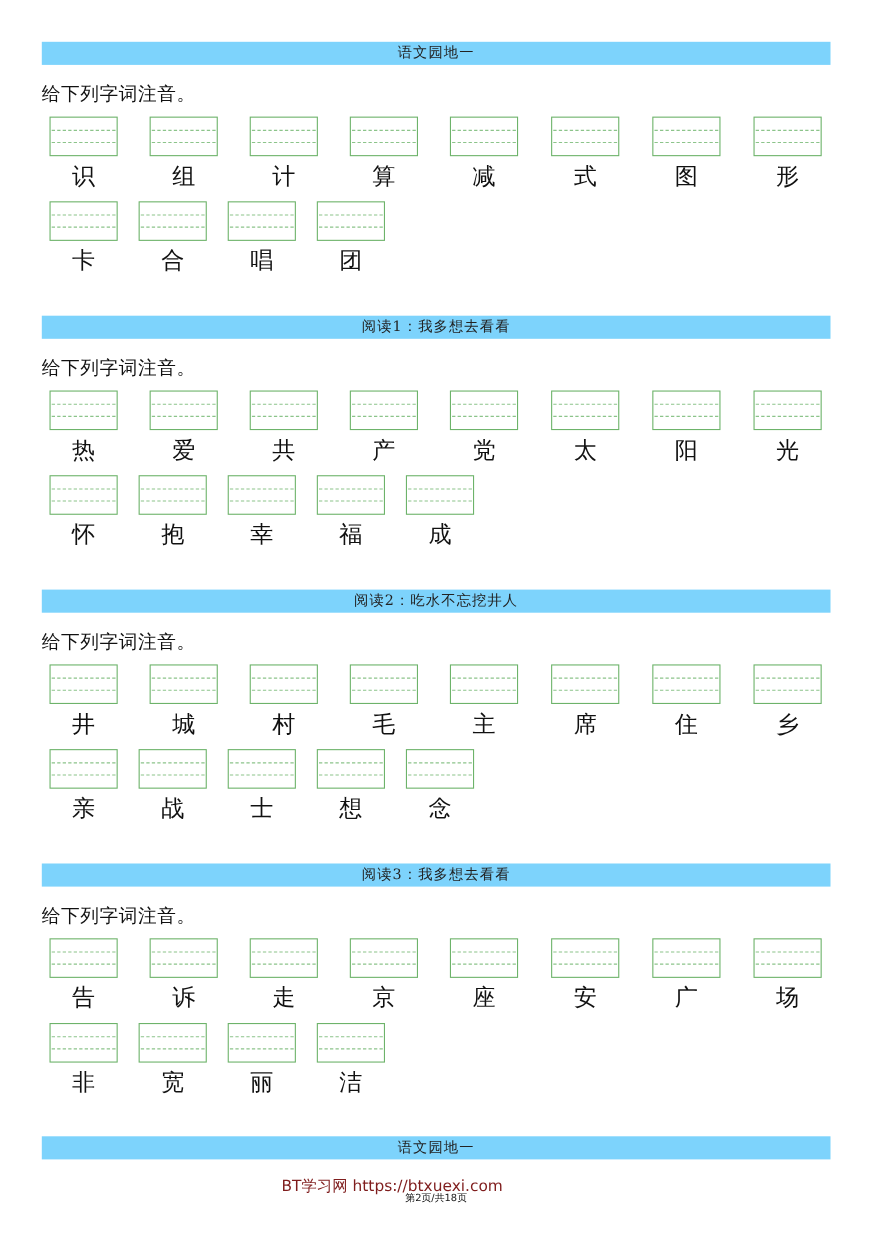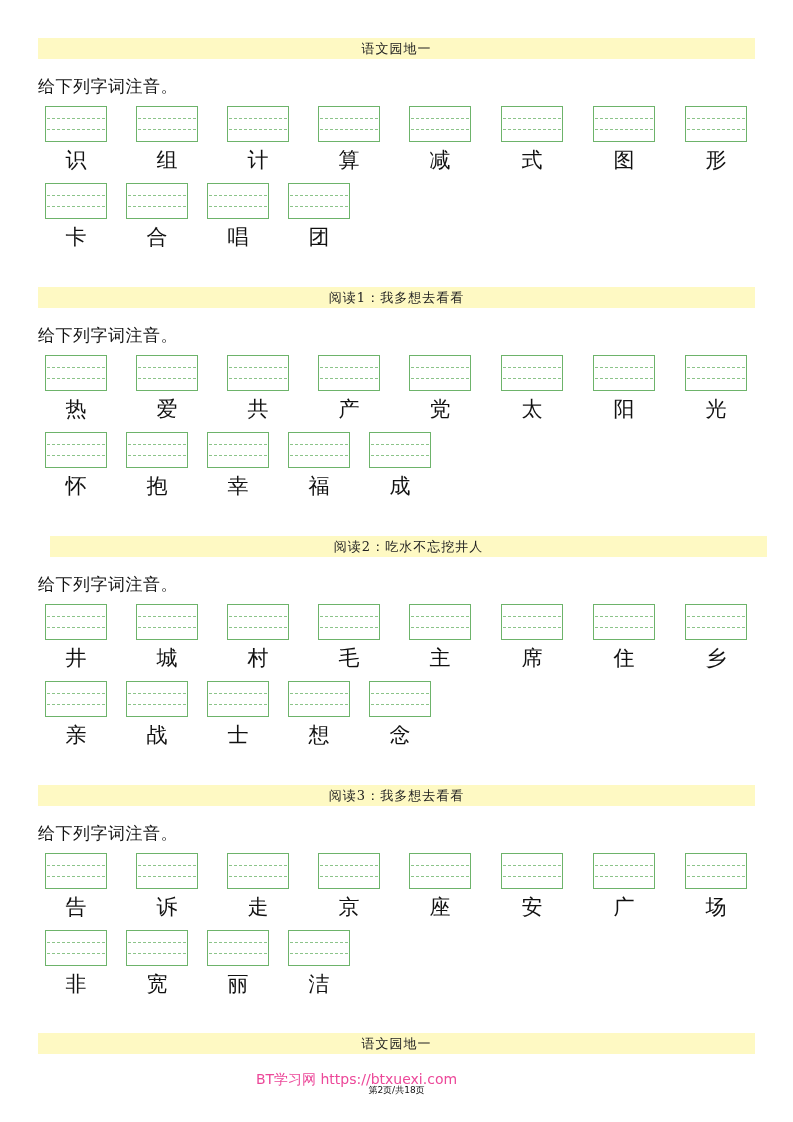--- a/index.html
+++ b/index.html
@@ -3,21 +3,21 @@
   <meta charset="utf-8">
   <style>
     html, body { margin: 0; padding: 0; background: #ffffff; }
     body {
       width: 793px; height: 1122px; position: relative; overflow: hidden;
       font-family: "DejaVu Serif", "Liberation Serif", serif;
       color: #111;
     }
     .banner {
       position: absolute; left: 38px; width: 717px; height: 21px;
-      background: #fef9c3;
+      background: #7dd3fc;
       font-size: 13px; line-height: 21px; text-align: center;
       color: #222; letter-spacing: 1px;
     }
     .instruction {
       position: absolute; left: 38px; font-size: 17px; line-height: 22px;
       color: #111; letter-spacing: 0.5px;
     }
     .item { position: absolute; width: 62px; }
     .box {
       position: relative; width: 60px; height: 34px;
@@ -29,21 +29,21 @@
     }
     .box .l1 { top: 11px; }
     .box .l2 { top: 22px; }
     .char {
       position: absolute; top: 41px; left: 0; width: 62px;
       text-align: center; font-size: 21px; line-height: 26px; color: #111;
     }
     .footer-site {
       position: absolute; left: 0; width: 713px; top: 1070px;
       text-align: center; font-family: "DejaVu Sans", sans-serif;
-      font-size: 14px; color: #ec4899; line-height: 18px;
+      font-size: 14px; color: #7f1d1d; line-height: 18px;
     }
     .footer-page {
       position: absolute; left: 0; width: 793px; top: 1085px;
       text-align: center; font-family: "DejaVu Sans", sans-serif;
       font-size: 9px; color: #111; line-height: 11px;
     }
   </style>
 </head>
 <body>
 
@@ -225,21 +225,21 @@
       </div>
       <div class="item" style="left: 369px; top: 432px;">
         <div class="box">
           <div class="line l1"></div>
           <div class="line l2"></div>
         </div>
         <div class="char">成</div>
       </div>
     </div>
     <div>
-      <div class="banner" style="top: 536px; margin-left: 12px;">阅读2：吃水不忘挖井人</div>
+      <div class="banner" style="top: 536px;">阅读2：吃水不忘挖井人</div>
       <div class="instruction" style="top: 573px;">给下列字词注音。</div>
       <div class="item" style="left: 45px; top: 604px;">
         <div class="box">
           <div class="line l1"></div>
           <div class="line l2"></div>
         </div>
         <div class="char">井</div>
       </div>
       <div class="item" style="left: 136px; top: 604px;">
         <div class="box">

